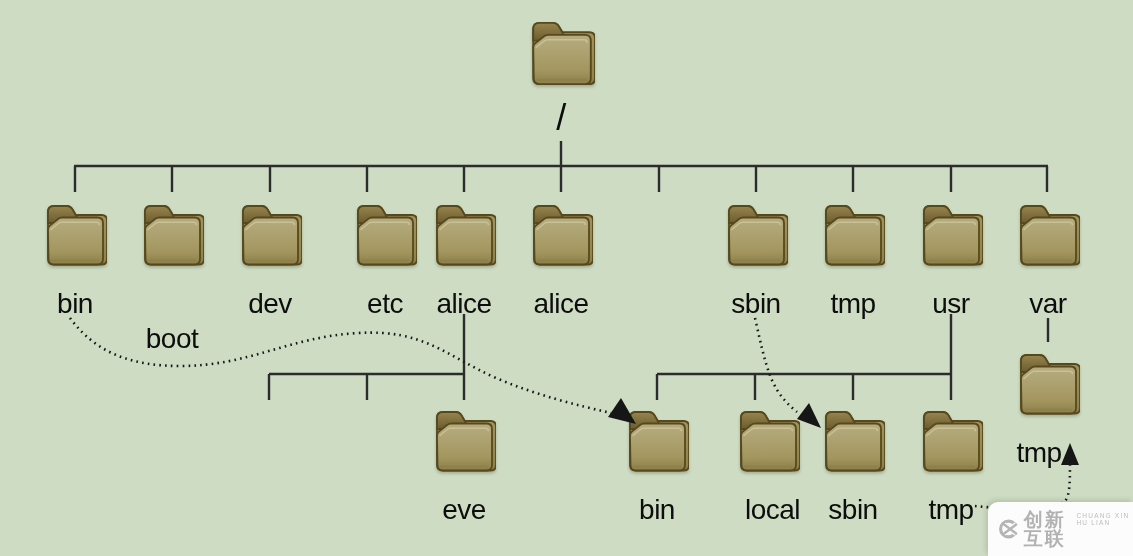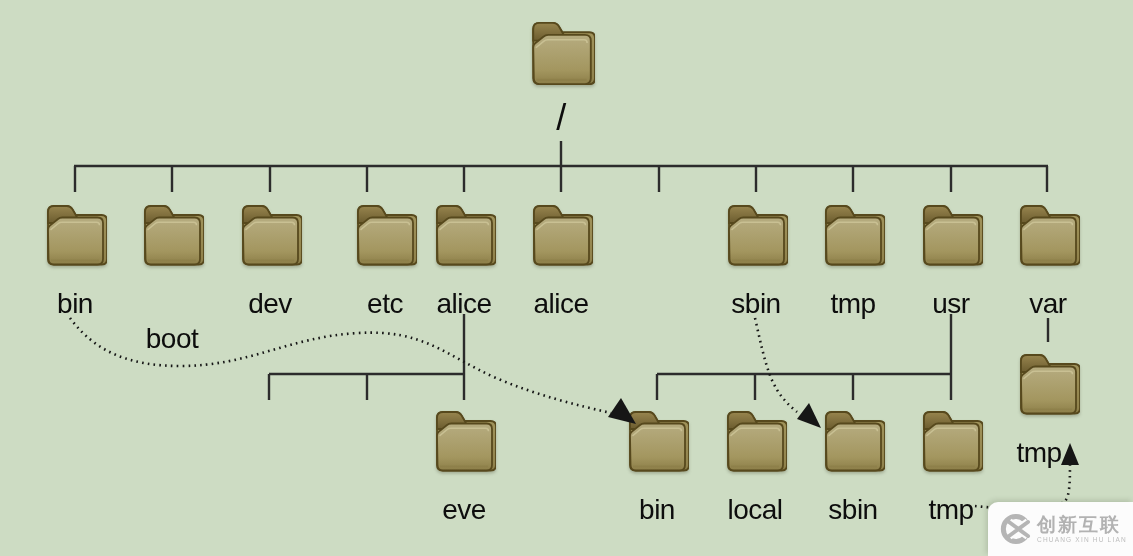--- a/index.html
+++ b/index.html
@@ -17,21 +17,21 @@
     text-align:center;white-space:nowrap;letter-spacing:-0.5px;
   }
   .node.root .label{font-size:36px;line-height:36px;margin-top:14px;}
   .label.shift-left{position:relative;left:-9px;}
   .watermark{
     position:absolute;left:988px;top:502px;width:145px;height:54px;
     background:#fcfcfc;border-radius:10px 0 0 0;
     box-shadow:-2px -2px 5px rgba(60,70,50,.18);
     display:flex;align-items:center;gap:5px;padding-left:8px;box-sizing:border-box;
   }
-  .wm-text{display:flex;flex-direction:column;line-height:1;}
+  .wm-text{display:flex;flex-direction:row;line-height:1;}
   .wm-title{font-size:19px;font-weight:700;color:#b2b2b2;letter-spacing:2px;}
   .wm-sub{font-size:6.5px;color:#bdbdbd;letter-spacing:1.2px;margin-top:3px;}
 </style>
 </head>
 <body>
 
 <div id="stage">
 
   <svg width="0" height="0" style="position:absolute" aria-hidden="true">
     <defs>
@@ -143,21 +143,21 @@
       </svg>
     <div class="label">eve</div>
   </div>
 
   <div class="node" style="left:612px;top:402px;">
     <svg class="icon" viewBox="0 0 64 70">
         <use href="#folderShape"></use>
       </svg>
     <div class="label">bin</div>
   </div>
-  <div class="node" style="left:710px;top:402px;">
+  <div class="node" style="left:710px;top:402px;align-items:flex-end;">
     <svg class="icon" viewBox="0 0 64 70">
         <use href="#folderShape"></use>
       </svg>
     <div class="label">local</div>
   </div>
   <div class="node" style="left:808px;top:402px;">
     <svg class="icon" viewBox="0 0 64 70">
         <use href="#folderShape"></use>
       </svg>
     <div class="label">sbin</div>

